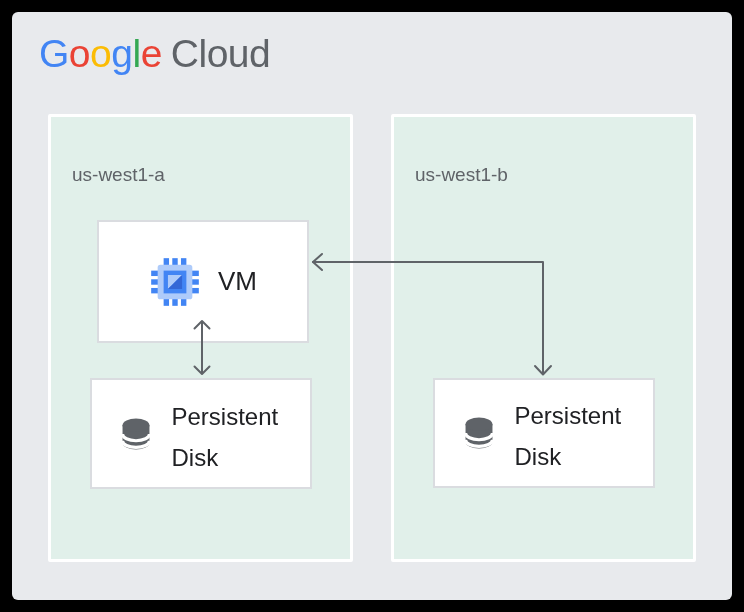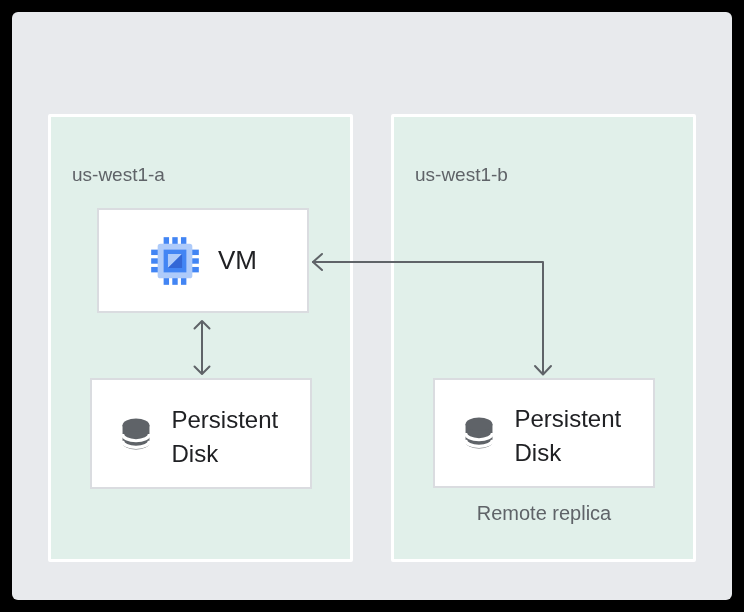--- a/index.html
+++ b/index.html
@@ -50,31 +50,31 @@
   
   .node {
     position: absolute;
     background: #FFFFFF;
     border: 2px solid #DADCE0;
     display: flex;
     align-items: center;
     justify-content: center;
     gap: 17px;
   }
-  .vm-node   { left: 85px;  top: 196px; width: 212px; height: 105px; }
+  .vm-node   { left: 85px;  top: 208px; width: 212px; height: 123px; }
   .disk-a    { left: 78px;  top: 366px; width: 222px; height: 111px; }
   .disk-b    { left: 421px; top: 366px; width: 222px; height: 110px; }
 
   .vm-label {
     font-size: 26px;
     color: #202124;
   }
   .disk-label {
     font-size: 24px;
-    line-height: 34px;
+    line-height: 41px;
     color: #202124;
     width: 114px;
     margin-top: 6px;
   }
   .icon { flex: 0 0 auto; display: block; }
 
   .caption {
     position: absolute;
     left: 421px; top: 490px;
     width: 222px;
@@ -89,20 +89,23 @@
     left: 0; top: 0;
     width: 720px; height: 588px;
     pointer-events: none;
   }
 </style>
 </head>
 <body>
 
 <div class="canvas">
 
+  <div class="logo">
+    <span style="color:#4285F4">G</span><span style="color:#EA4335">o</span><span style="color:#FBBC05">o</span><span style="color:#4285F4">g</span><span style="color:#34A853">l</span><span style="color:#EA4335">e</span><span class="suffix">Cloud</span>
+  </div>
 
   <div class="zone zone-a">
     <div class="zone-label">us-west1-a</div>
   </div>
 
   <div class="zone zone-b">
     <div class="zone-label">us-west1-b</div>
   </div>
 
   <div class="node vm-node">
@@ -142,21 +145,20 @@
   <div class="node disk-b">
     <svg class="icon" width="38" height="38" viewBox="0 0 48 48">
       <path fill="#5F6368" d="M7 13 L7 35 A17 8.5 0 0 0 41 35 L41 13 Z"></path>
       <ellipse cx="24" cy="13" rx="17" ry="8.5" fill="#5F6368"></ellipse>
       <path d="M7 24 A17 8.5 0 0 0 41 24" stroke="#FFFFFF" stroke-width="4" fill="none"></path>
       <path d="M7 32.5 A17 8.5 0 0 0 41 32.5" stroke="#FFFFFF" stroke-width="4" fill="none"></path>
     </svg>
     <div class="disk-label">Persistent Disk</div>
   </div>
 
-  <div class="caption">Remote replica</div>
 
   <svg class="arrows" viewBox="0 0 720 588">
     <g stroke="#5F6368" stroke-width="2" fill="none" stroke-linecap="round" stroke-linejoin="round">
 
       <polyline points="301,250 531,250 531,362"></polyline>
       <path d="M310,242 L301,250 L310,258"></path>
       <path d="M523,354 L531,362.5 L539,354"></path>
 
       <line x1="190" y1="310" x2="190" y2="361"></line>
       <path d="M182.5,316.5 L190,309 L197.5,316.5"></path>

